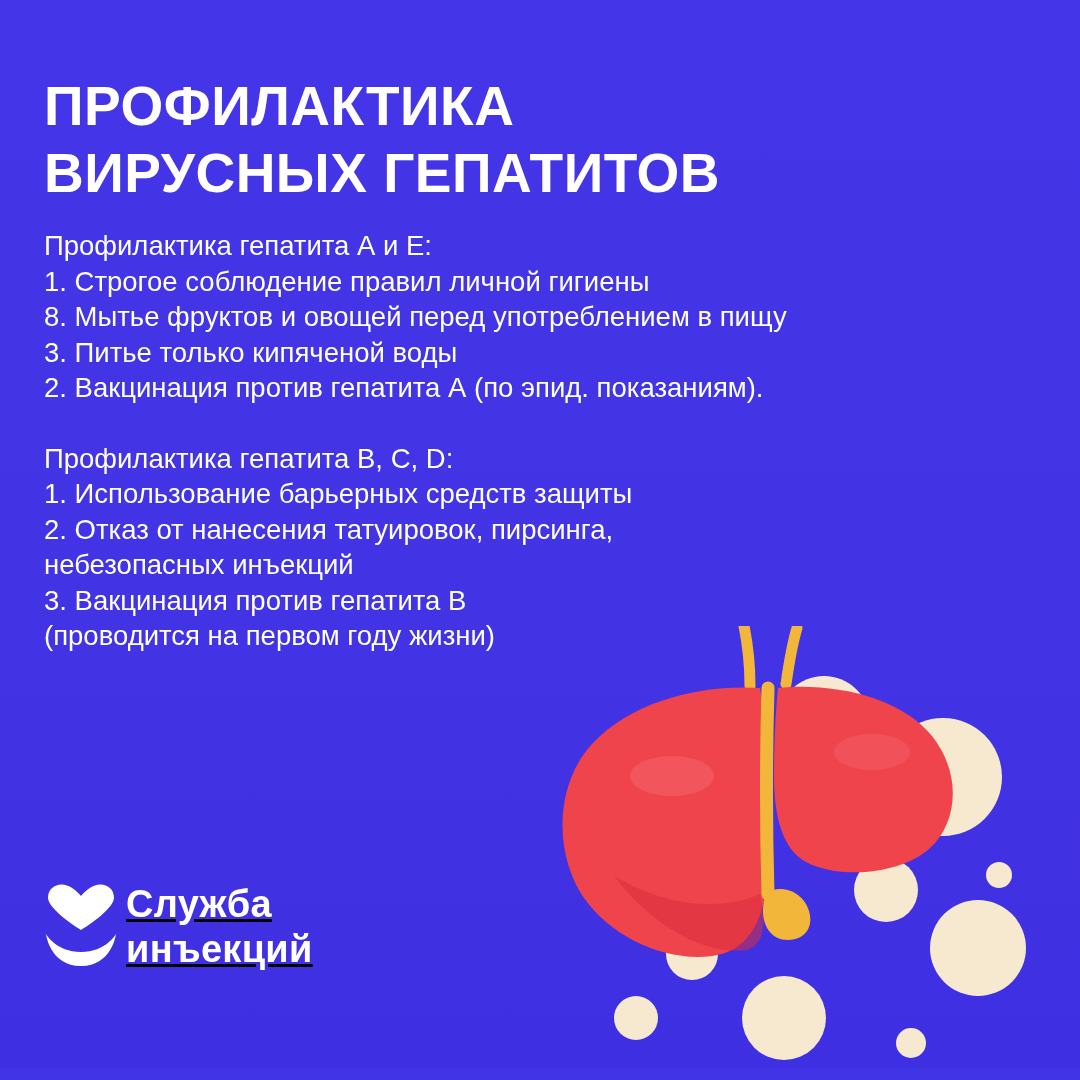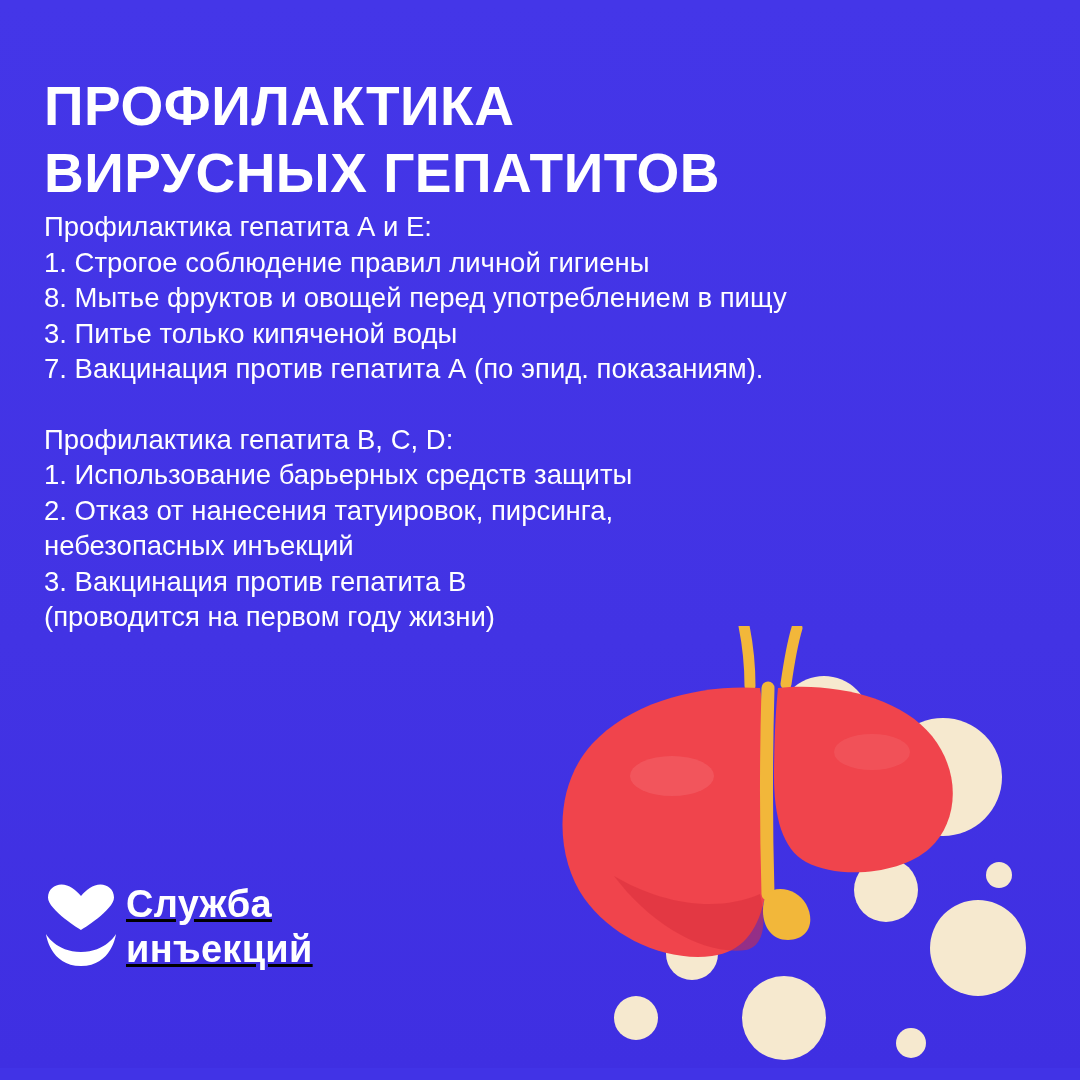--- a/index.html
+++ b/index.html
@@ -48,21 +48,21 @@
   }
   .title .line {
     display: block;
     white-space: nowrap;
   }
 
   
   .content {
     position: absolute;
     left: 44px;
-    top: 209px;
+    top: 228px;
     width: 1000px;
     color: #ffffff;
     font-size: 27.5px;
     line-height: 35.5px;
   }
   .block {
     margin: 0;
   }
   .block + .block {
     margin-top: 35px;
@@ -146,21 +146,21 @@
     <span class="line">ВИРУСНЫХ ГЕПАТИТОВ</span>
   </h1>
 
   <div class="content">
 
     <div class="block">
       <span class="line-item">Профилактика гепатита А и Е:</span>
       <span class="line-item">1. Строгое соблюдение правил личной гигиены</span>
       <span class="line-item">8. Мытье фруктов и овощей перед употреблением в пищу</span>
       <span class="line-item">3. Питье только кипяченой воды</span>
-      <span class="line-item">7. Вакцинация против гепатита А (по эпид. показаниям).</span>
+      <span class="line-item">2. Вакцинация против гепатита А (по эпид. показаниям).</span>
     </div>
 
     <div class="block">
       <span class="line-item">Профилактика гепатита B, C, D:</span>
       <span class="line-item">1. Использование барьерных средств защиты</span>
       <span class="line-item">2. Отказ от нанесения татуировок, пирсинга,</span>
       <span class="line-item">небезопасных инъекций</span>
       <span class="line-item">3. Вакцинация против гепатита B</span>
       <span class="line-item">(проводится на первом году жизни)</span>
     </div>

